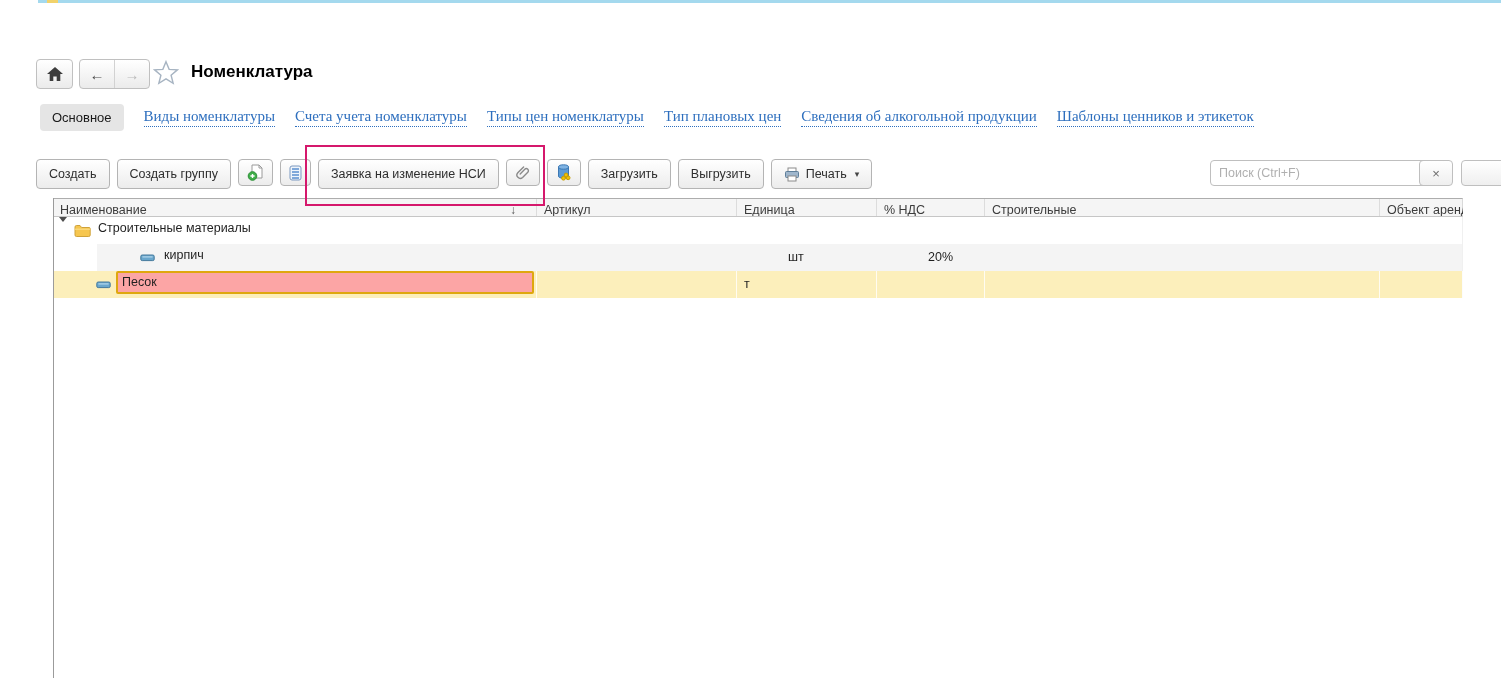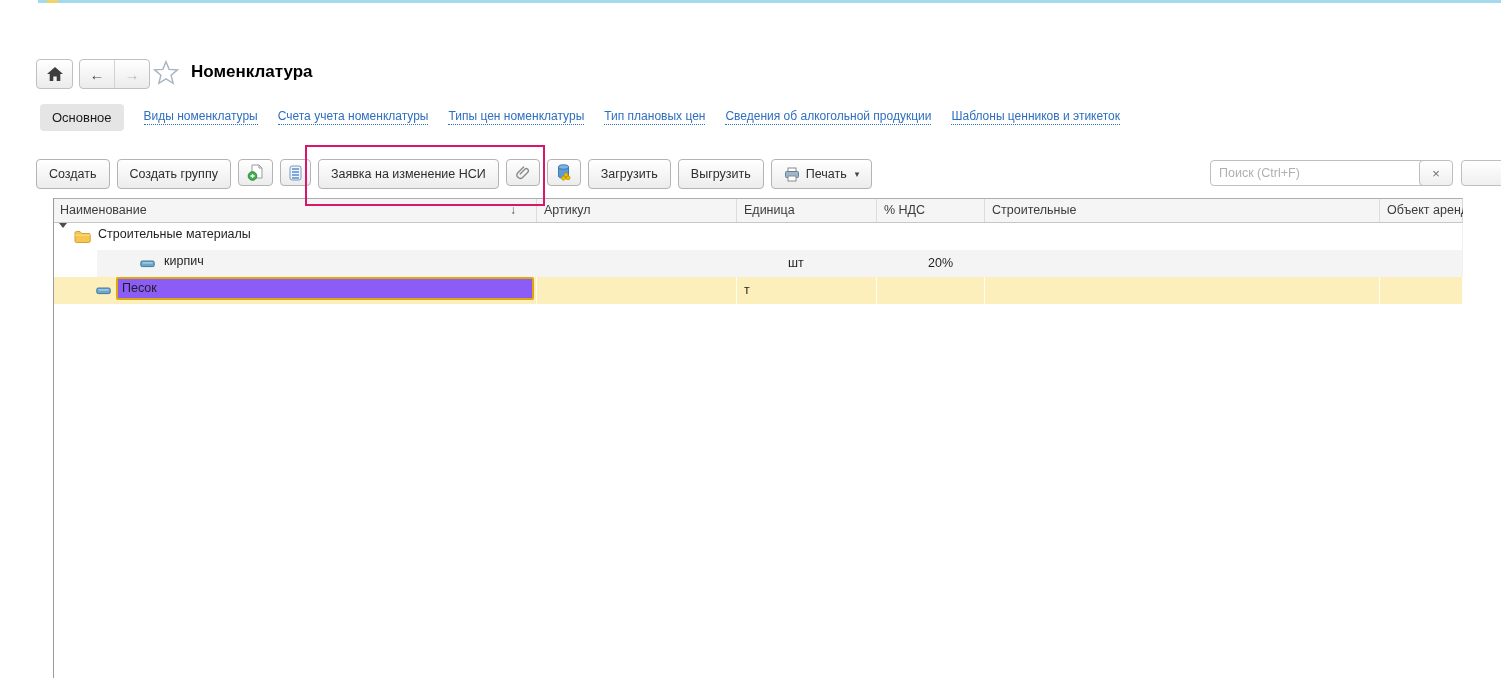--- a/index.html
+++ b/index.html
@@ -31,22 +31,22 @@
   .arrow-fwd { color:#b9b9b9; font-weight:bold; }
   .fav-star { position:absolute; left:153px; top:60px; width:26px; height:26px; cursor:pointer; }
   .page-title { position:absolute; left:191px; top:62px; font-size:17px; font-weight:bold; color:#000; white-space:nowrap; }
 
   
   .tabsrow { position:absolute; left:40px; top:102px; height:30px; display:flex; align-items:center; gap:20px; white-space:nowrap; }
   .tab-active {
     background:#e5e5e5; border-radius:4px; padding:6px 12px; font-size:13px; color:#1a1a1a; cursor:default;
   }
   .tab-link {
-    font-size:12px; color:#2e6fbe; text-decoration:none; border-bottom:1px dotted #2e6fbe;
-    padding-bottom:1px; cursor:pointer;
+    font-size:15px; color:#2e6fbe; text-decoration:none; border-bottom:1px dotted #2e6fbe;
+    padding-bottom:1px; cursor:pointer;font-family:Liberation Serif, serif;
   }
 
   
   .toolbar { position:absolute; left:36px; top:159px; height:27px; display:flex; gap:7px; align-items:stretch; }
   .btn {
     border:1px solid #b4b4b4; border-radius:4px; background:linear-gradient(#ffffff,#ececec);
     padding:14px 12px; font-size:12.5px; color:#2e2e2e; display:flex; align-items:center; gap:6px;
     cursor:pointer; white-space:nowrap;
   }
   .btn.icon-only { padding:0 8px; }
@@ -67,21 +67,21 @@
   
   .annotation-rect {
     position:absolute; left:305px; top:145px; width:240px; height:61px;
     border:2px solid #d5186c; z-index:50; pointer-events:none;
   }
 
   
   .table-wrap { position:absolute; left:53px; top:198px; width:1410px; }
   .thead, .trow { display:grid; grid-template-columns:484px 200px 140px 108px 395px 83px; }
   .thead {
-    height:25px; background:#f5f5f5; border-top:1px solid #adadad; border-bottom:1px solid #c6c6c6;
+    height:19px; background:#f5f5f5; border-top:1px solid #adadad; border-bottom:1px solid #c6c6c6;
     border-right:1px solid #d9d9d9;
   }
   .thead .tcell { line-height:23px; color:#3c3c3c; border-right:1px solid #dcdcdc; position:relative; cursor:pointer; }
   .thead .tcell:last-child { border-right:none; }
   .tcell { padding-left:7px; font-size:12.5px; white-space:nowrap; overflow:hidden; }
   .sort-indicator { position:absolute; right:20px; top:0; color:#555; font-size:12px; }
 
   .trow { height:27px; background:#ffffff; border-right:1px solid #f0f0f0; cursor:pointer; }
   .trow .tcell { line-height:27px; color:#1f1f1f; }
   .trow.alt { background:#f4f4f4;margin-left:44px; }
@@ -89,21 +89,21 @@
   .trow.sel .tcell { border-right:1px solid rgba(255,255,255,0.8); }
 
   .name-cell { display:flex; }
   .tgroup .name-cell { padding-left:4px; gap:5px; }
   .titem .name-cell { padding-left:43px; gap:5px; }
   .expander { width:0; height:0; border-left:4px solid transparent; border-right:4px solid transparent;
     border-top:5px solid #4d4d4d; margin:0 2px; cursor:pointer; }
   .icon { display:flex; align-items:center; }
   .namebox { flex:1; height:23px; line-height:23px; padding-left:4px; margin-right:2px; overflow:hidden; white-space:nowrap; }
   .tgroup .namebox { padding-left:2px; }
-  .sel .namebox { border:2px solid #dfa70e; border-radius:2px; background:#8b5cf6; line-height:19px; }
+  .sel .namebox { border:2px solid #dfa70e; border-radius:2px; background:#fca5a5; line-height:19px; }
 
   .table-left-border { position:absolute; left:53px; top:198px; width:1px; height:480px; background:#9b9b9b; }
 </style>
 </head>
 <body>
 
 <div class="screen">
 
   <div class="topbar">
     <div class="topbar-accent"></div>

